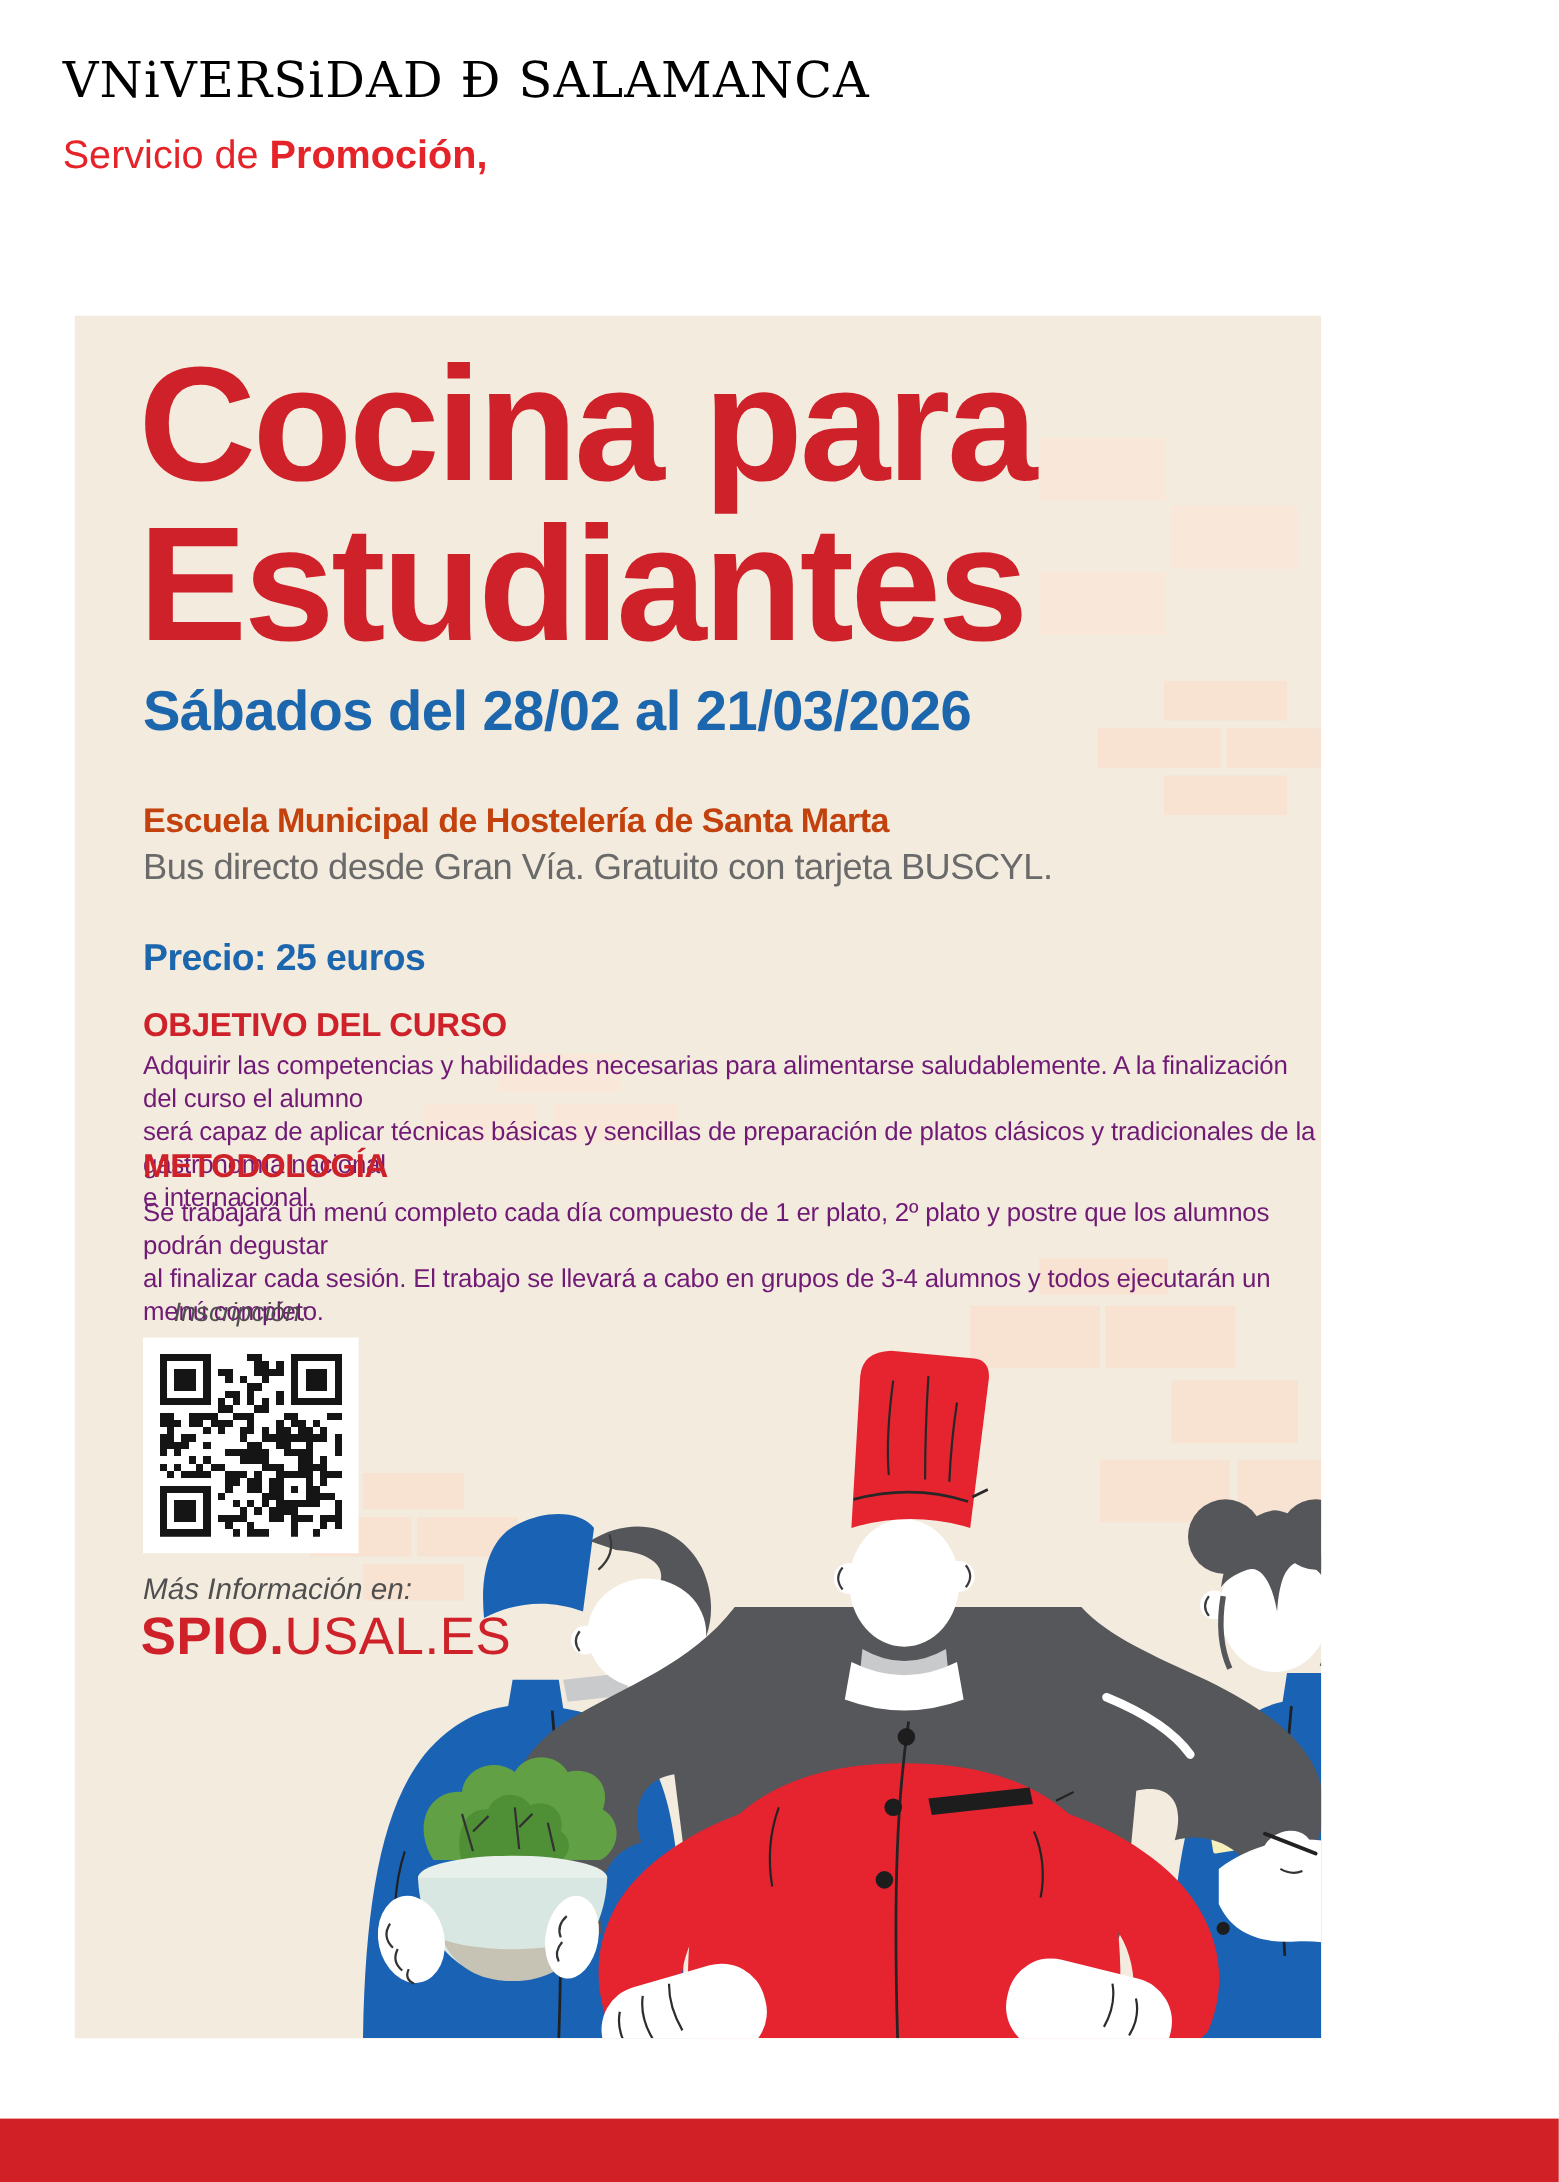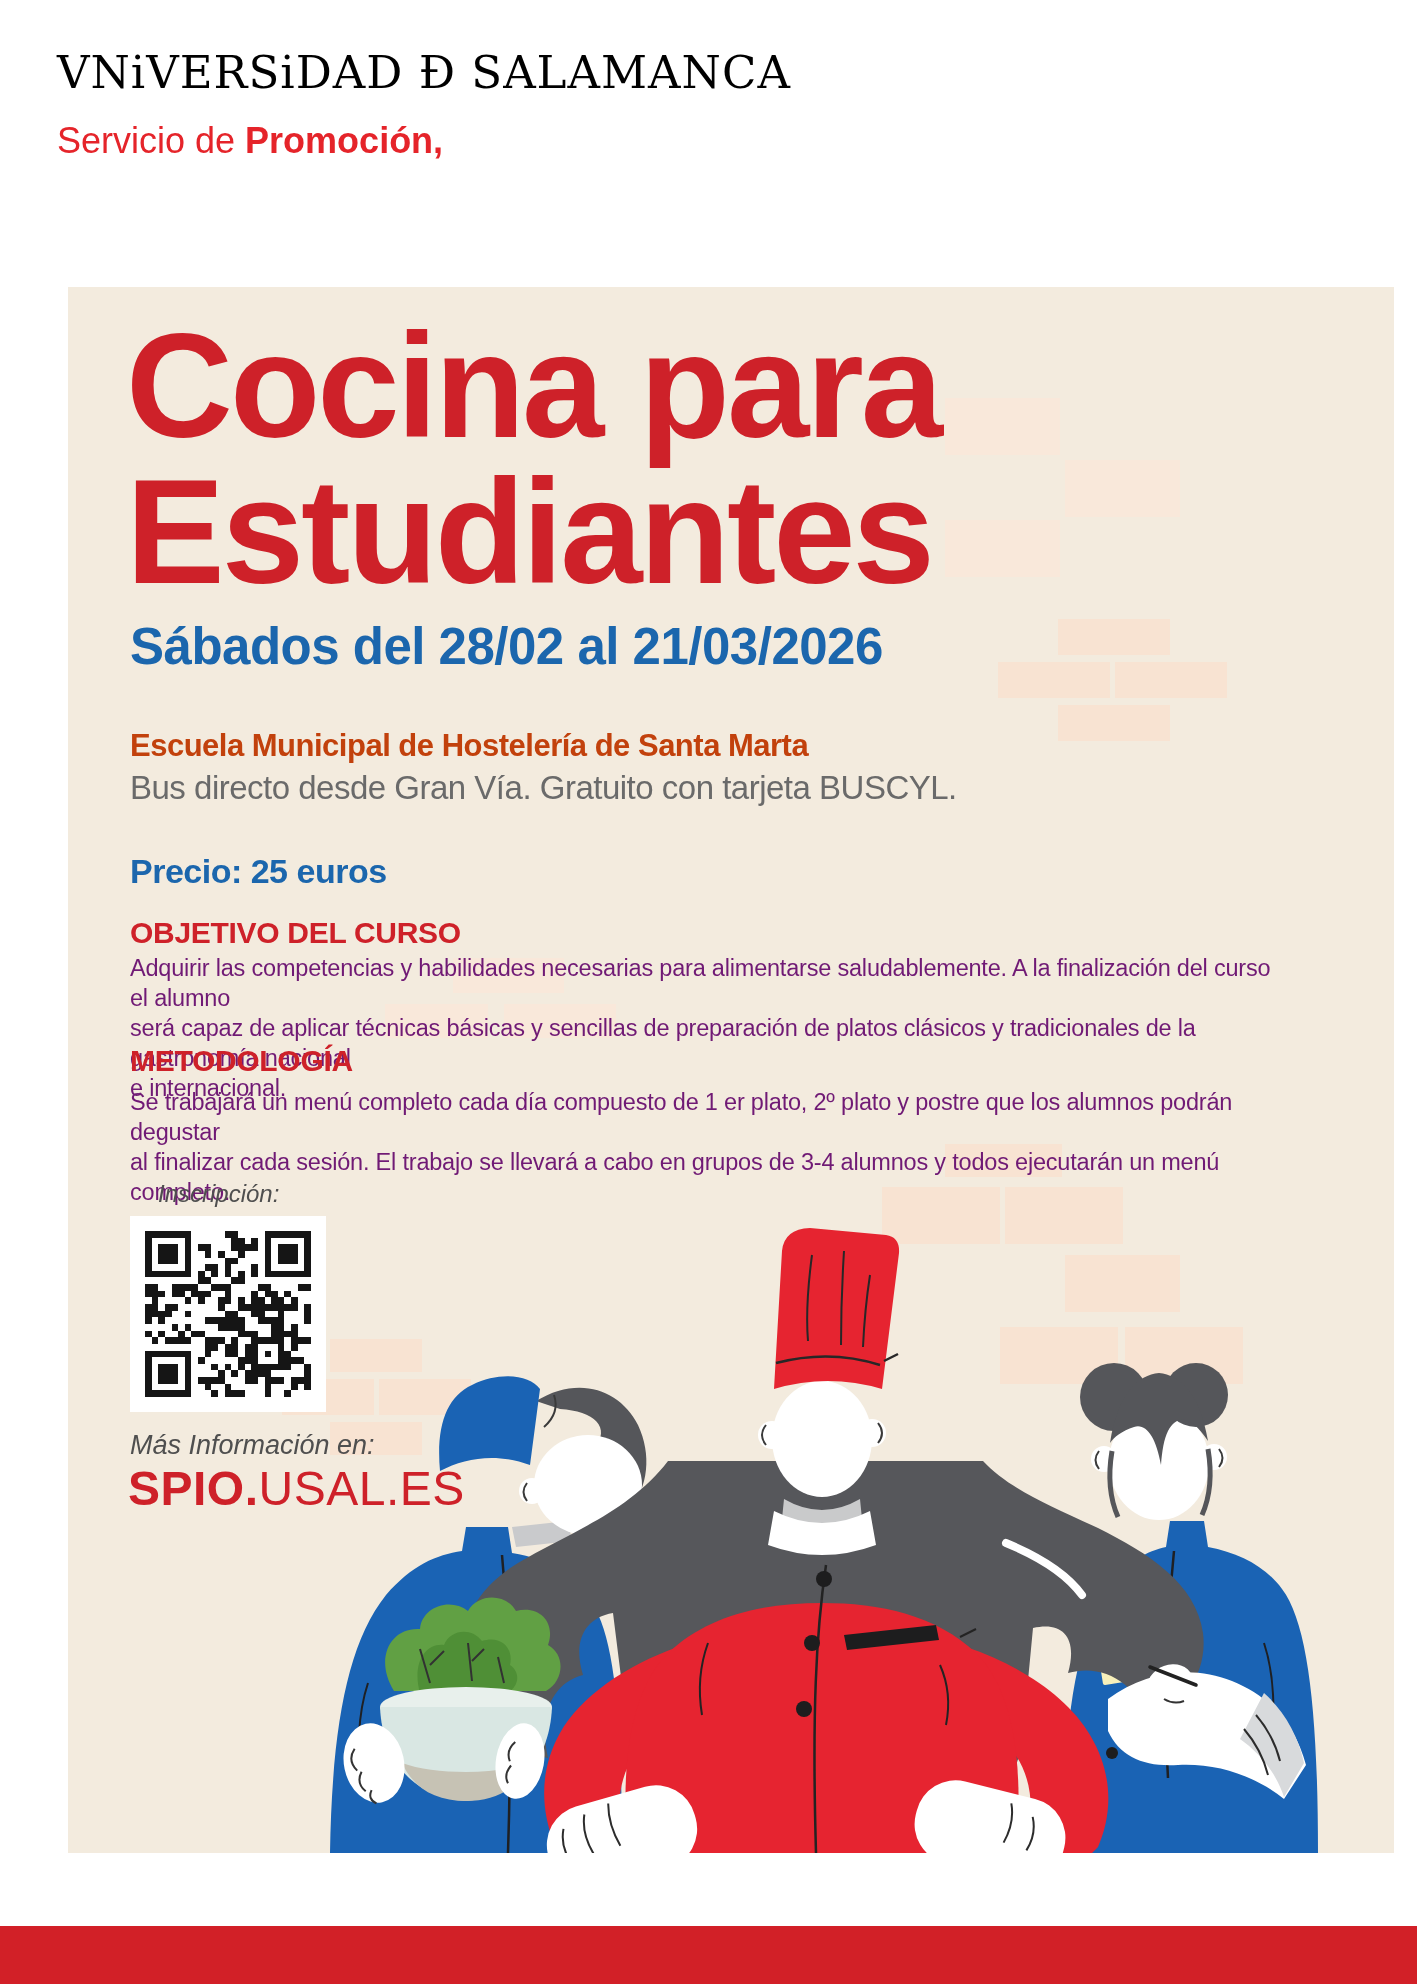--- a/index.html
+++ b/index.html
@@ -13,21 +13,21 @@
     font-family:"DejaVu Serif", serif;font-size:45px;color:#000000;
     letter-spacing:1px;white-space:nowrap;
   }
   .service{
     position:absolute;left:57px;top:118px;
     font-size:36px;line-height:46px;color:#e5242a;font-weight:700;
   }
   .service .light{font-weight:400;}
   
   .panel{
-    position:absolute;left:68px;top:287px;width:1326px;height:1566px;
+    position:absolute;left:68px;top:287px;width:1133px;height:1566px;
     background:#f3ebde;overflow:hidden;
   }
   .brick{position:absolute;background:#f8e3d2;z-index:0;}
   .brick.light{background:#f9e8da;}
   .panel .txt{position:absolute;z-index:2;}
   .title{
     left:58px;top:26px;font-size:148px;line-height:146px;font-weight:700;
     color:#ce2129;letter-spacing:-3px;white-space:pre-line;
   }
   .date{left:62px;top:330px;font-size:51px;font-weight:700;color:#1b66ad;letter-spacing:-0.5px;}

